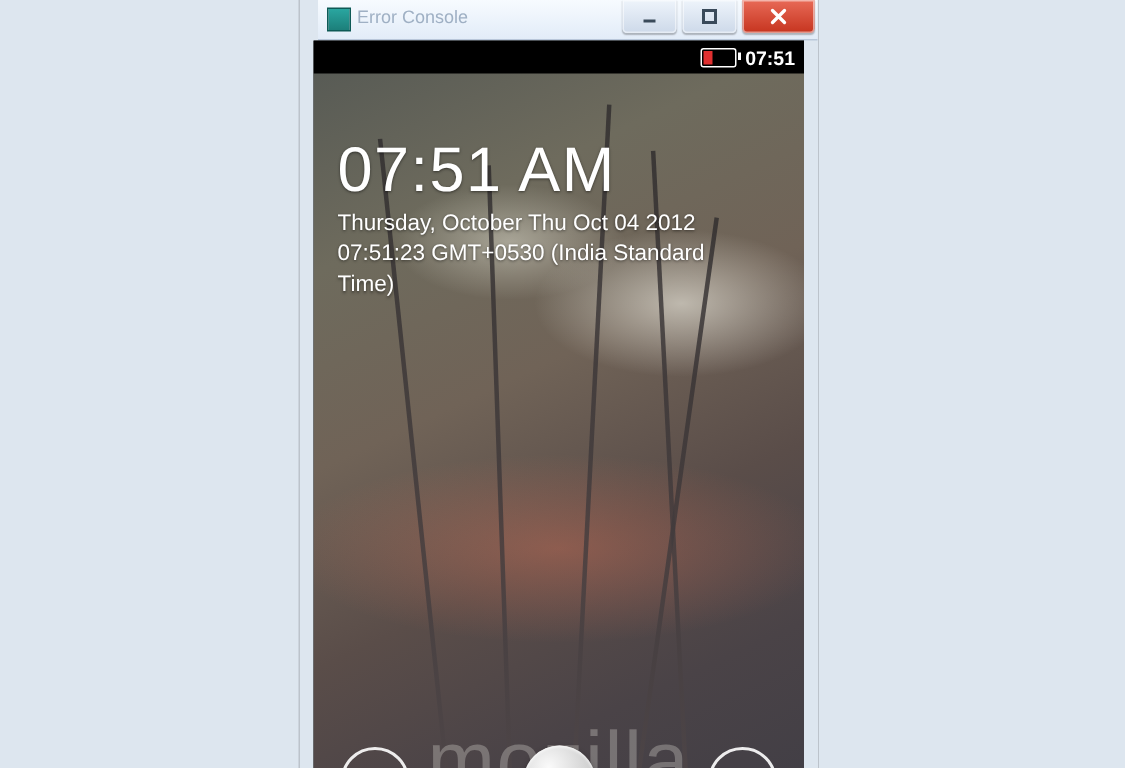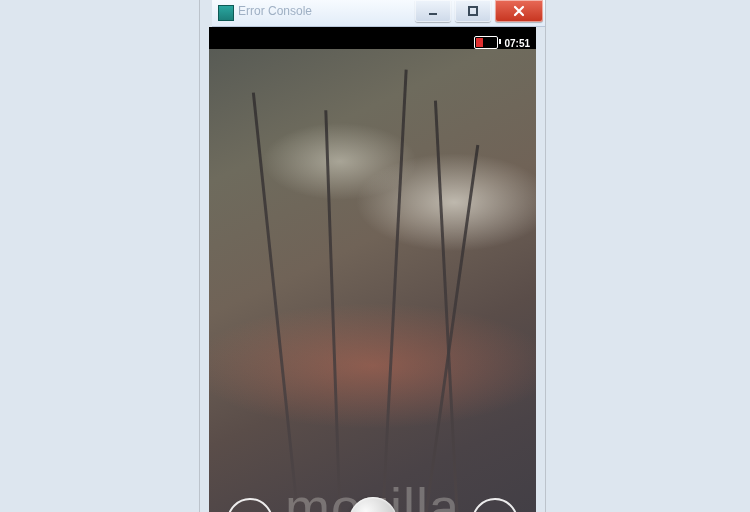--- a/index.html
+++ b/index.html
@@ -7,21 +7,21 @@
   .window{position:absolute;left:200px;top:0;width:345px;height:560px;box-shadow:0 0 0 1px rgba(0,0,0,.15)}
   .titlebar{position:absolute;left:12px;right:0;top:0;height:26px;background:linear-gradient(#f7fbff,#e2ecf8);border-bottom:1px solid #b9c7da}
   .tb-icon{position:absolute;left:6px;top:5px;width:14px;height:14px;background:linear-gradient(#2aa6a0,#1c7f7a);border:1px solid #0e5a56}
   .tb-title{position:absolute;left:26px;top:4px;font-size:12px;color:#9fb0c4}
   .winbtns{position:absolute;right:2px;top:0;display:flex;gap:4px}
   .winbtn{width:36px;height:22px;border-radius:0 0 3px 3px;display:flex;align-items:center;justify-content:center;box-shadow:inset 0 0 0 1px rgba(255,255,255,.5),0 1px 1px rgba(0,0,0,.25)}
   .winbtn.min,.winbtn.max{background:linear-gradient(#eef4fb,#cdd9e9)}
   .winbtn.close{background:linear-gradient(#e86a57,#c6341f);width:48px}
   .winbtn svg{display:block}
   .phone{position:absolute;left:9px;right:9px;top:27px;bottom:0;background:#000;overflow:hidden}
-  .statusbar{position:absolute;left:0;right:0;top:0;height:22px;background:#000;color:#fff;display:flex;align-items:flex-end;justify-content:flex-end;padding:0 6px;font-size:10px;font-weight:700}
+  .statusbar{position:absolute;left:0;right:0;top:0;height:22px;background:#000;color:#fff;display:flex;align-items:center;justify-content:flex-end;padding:0 6px;font-size:13px;font-weight:700}
   .batt{width:22px;height:11px;border:1.5px solid #fff;border-radius:2px;position:relative;margin-right:6px}
   .batt::after{content:"";position:absolute;right:-4px;top:2px;width:2px;height:5px;background:#fff}
   .batt i{position:absolute;left:1px;top:1px;bottom:1px;width:30%;background:#e03030}
   .wall{position:absolute;left:0;right:0;top:22px;bottom:0;background:
     radial-gradient(140px 70px at 75% 30%, rgba(255,255,245,.55), rgba(255,255,245,0) 70%),
     radial-gradient(110px 55px at 40% 22%, rgba(255,255,240,.4), rgba(255,255,240,0) 70%),
     radial-gradient(260px 90px at 50% 62%, rgba(236,120,90,.35), rgba(236,120,90,0) 70%),
     linear-gradient(155deg,#585b55 0%,#6e6b5d 20%,#706357 40%,#5a4d49 60%,#4a4347 78%,#3f3d45 100%)}
   .stalk{position:absolute;bottom:0;width:3px;background:linear-gradient(#2e2b2c,#51484a);transform-origin:bottom center;opacity:.8}
   .s1{left:28%;height:92%;transform:rotate(-6deg)}
@@ -73,20 +73,28 @@
       <span>07:51</span>
     </div>
 
     <div class="wall">
       <div class="stalk s1"></div>
       <div class="stalk s2"></div>
       <div class="stalk s3"></div>
       <div class="stalk s4"></div>
       <div class="stalk s5"></div>
 
+      <div class="clock">
+        <div class="time">07:51 AM</div>
+        <div class="date">
+          <div>Thursday, October Thu Oct 04 2012</div>
+          <div>07:51:23 GMT+0530 (India Standard</div>
+          <div>Time)</div>
+        </div>
+      </div>
 
       <div class="watermark">mozilla</div>
 
       <div class="dock">
         <div class="ring">
           <svg width="20" height="20" viewBox="0 0 24 24" fill="none" stroke="currentColor" stroke-width="2">
               <rect x="3" y="7" width="18" height="13" rx="2"></rect>
               <circle cx="12" cy="13.5" r="3.5"></circle>
               <path d="M9 7l1.2-2h3.6L15 7"></path>
             </svg>

